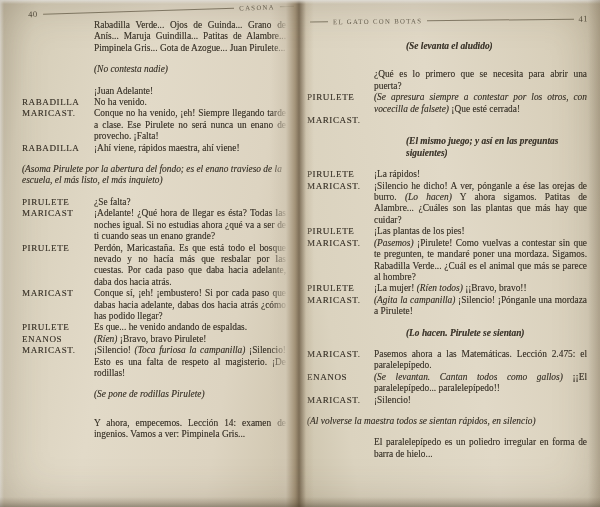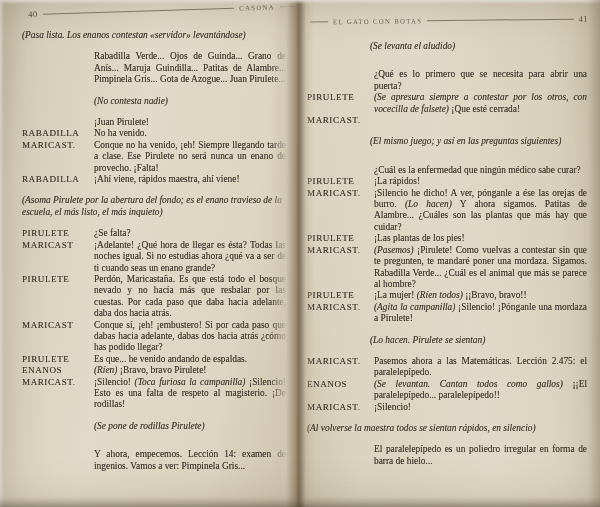--- a/index.html
+++ b/index.html
@@ -25,21 +25,21 @@
              font-size:9.4px;line-height:11.4px;
              text-shadow:0 0 .4px rgba(62,52,40,.55);}
   .left  .page-body{top:20px;left:22px;right:14px;}
   .right .page-body{top:31px;left:7px;right:13px;}
   .cue{display:flex;margin:0;}
   .spk{flex:0 0 72px;font-size:9.1px;letter-spacing:.55px;}
   .right .spk{flex-basis:67px;}
   .txt{flex:1;text-align:justify;}
   .dir{font-style:italic;margin:10px 0;}
   .left  .dir.indent{margin-left:72px;}
-  .right .dir.indent{margin-left:63px;}
+  .right .dir.indent{margin-left:99px;font-weight:bold;}
   .gap-lg{margin-top:17px;}
 
   
   .gutter{position:absolute;left:270px;width:44px;top:0;height:100%;pointer-events:none;
     background:linear-gradient(to right,
       rgba(213,204,186,0) 0%,
       rgba(208,198,178,.85) 36%,
       rgba(150,132,104,.8) 57%,
       rgba(97,80,57,.75) 66%,
       rgba(186,172,146,.4) 82%,
@@ -62,29 +62,28 @@
   <div class="book">
 
     <section class="page left">
       <header class="pg-head left-head">
         <span class="pgnum">40</span>
         <span class="rule grow"></span>
         <span class="running">CASONA</span>
         <span class="rule w14"></span>
       </header>
       <div class="page-body" id="left-body">
-          <p class="dir">(Pasa lista. Los enanos contestan «servidor» levantándose)</p>
           <div class="cue">
             <div class="spk"></div>
             <div class="txt">Rabadilla Verde... Ojos de Guinda... Grano de Anís... Maruja Guindilla... Patitas de Alambre... Pimpinela Gris... Gota de Azogue... Juan Pirulete...</div>
           </div>
           <p class="dir indent">(No contesta nadie)</p>
           <div class="cue">
             <div class="spk"></div>
-            <div class="txt">¡Juan Pirulete!</div>
+            <div class="txt">¡Juan Adelante!</div>
           </div>
           <div class="cue">
             <div class="spk">RABADILLA</div>
             <div class="txt">No ha venido.</div>
           </div>
           <div class="cue">
             <div class="spk">MARICAST.</div>
             <div class="txt">Conque no ha venido, ¡eh! Siempre llegando tarde a clase. Ese Pirulete no será nunca un enano de provecho. ¡Falta!</div>
           </div>
           <div class="cue">
@@ -142,24 +141,20 @@
             <div class="txt">¿Qué es lo primero que se necesita para abrir una puerta?</div>
           </div>
           <div class="cue">
             <div class="spk">PIRULETE</div>
             <div class="txt"><i>(Se apresura siempre a contestar por los otros, con vocecilla de falsete)</i> ¡Que esté cerrada!</div>
           </div>
           <div class="cue">
             <div class="spk">MARICAST.</div>
           </div>
           <p class="dir indent">(El mismo juego; y así en las preguntas siguientes)</p>
-          <div class="cue gap-lg">
-            <div class="spk"></div>
-            <div class="txt">¿Cuál es la enfermedad que ningún médico sabe curar?</div>
-          </div>
           <div class="cue">
             <div class="spk">PIRULETE</div>
             <div class="txt">¡La rápidos!</div>
           </div>
           <div class="cue">
             <div class="spk">MARICAST.</div>
             <div class="txt">¡Silencio he dicho! A ver, pónganle a ése las orejas de burro. <i>(Lo hacen)</i> Y ahora sigamos. Patitas de Alambre... ¿Cuáles son las plantas que más hay que cuidar?</div>
           </div>
           <div class="cue">
             <div class="spk">PIRULETE</div>

